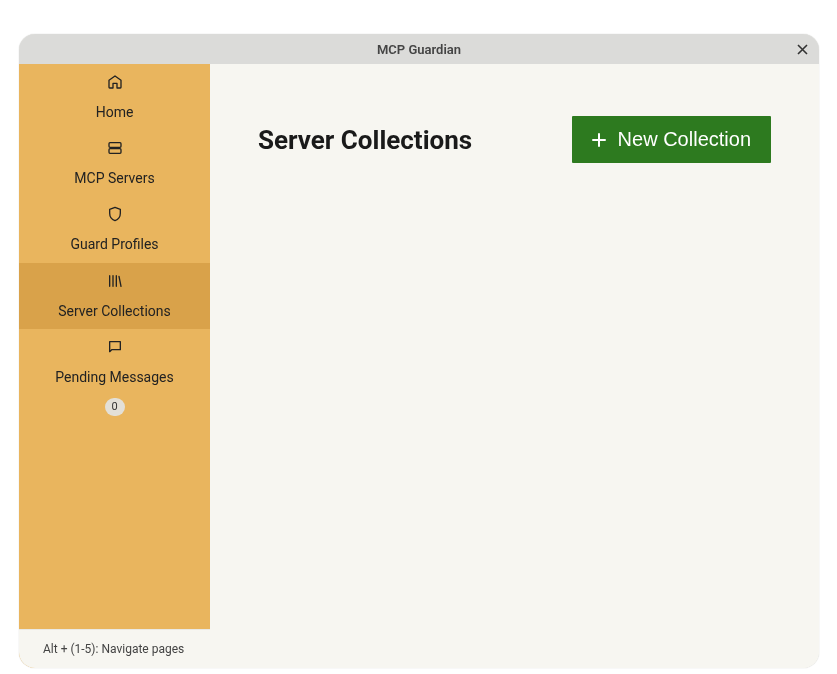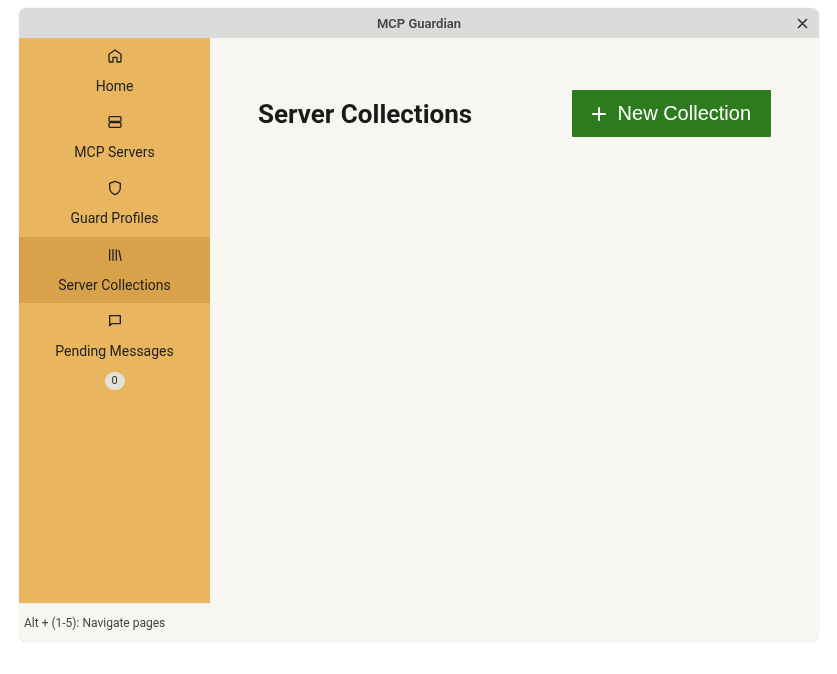--- a/index.html
+++ b/index.html
@@ -9,26 +9,26 @@
     }
     body {
       font-family: -apple-system, BlinkMacSystemFont, "Segoe UI", Roboto, sans-serif;
       background: #fff;
       width: 837px;
       height: 674px;
       overflow: hidden;
     }
     .window {
       position: absolute;
-      top: 8px;
+      top: 34px;
       left: 19px;
       width: 800px;
       height: 634px;
       background: #f7f6f1;
-      border-radius: 8px;
+      border-radius: 16px;
       overflow: hidden;
       box-shadow: 0 0 1px rgba(0,0,0,0.3);
       display: flex;
       flex-direction: column;
     }
     .titlebar {
       height: 30px;
       background: #dbdbd9;
       display: flex;
       align-items: center;
@@ -102,21 +102,21 @@
       min-width: 20px;
       height: 18px;
       font-size: 11px;
       display: flex;
       align-items: center;
       justify-content: center;
       padding: 0 6px;
     }
     .sidebar-footer {
       background: #f7f6f1;
-      padding: 12px 5px;
+      padding: 12px 24px;
       font-size: 12px;
       color: #444;
       border-top: 1px solid rgba(0,0,0,0.05);
     }
     .main {
       flex: 1;
       background: #f7f6f1;
       padding: 40px 48px;
     }
     .page-header {

